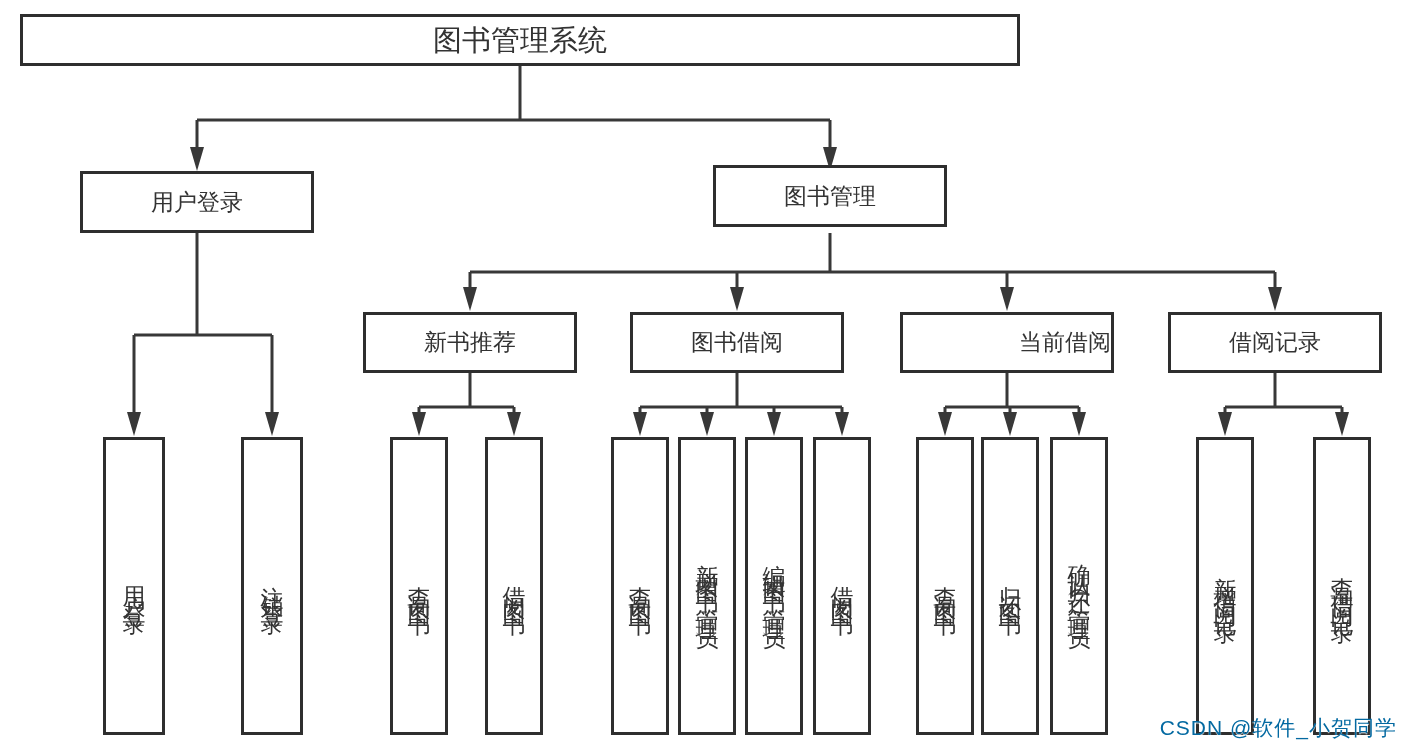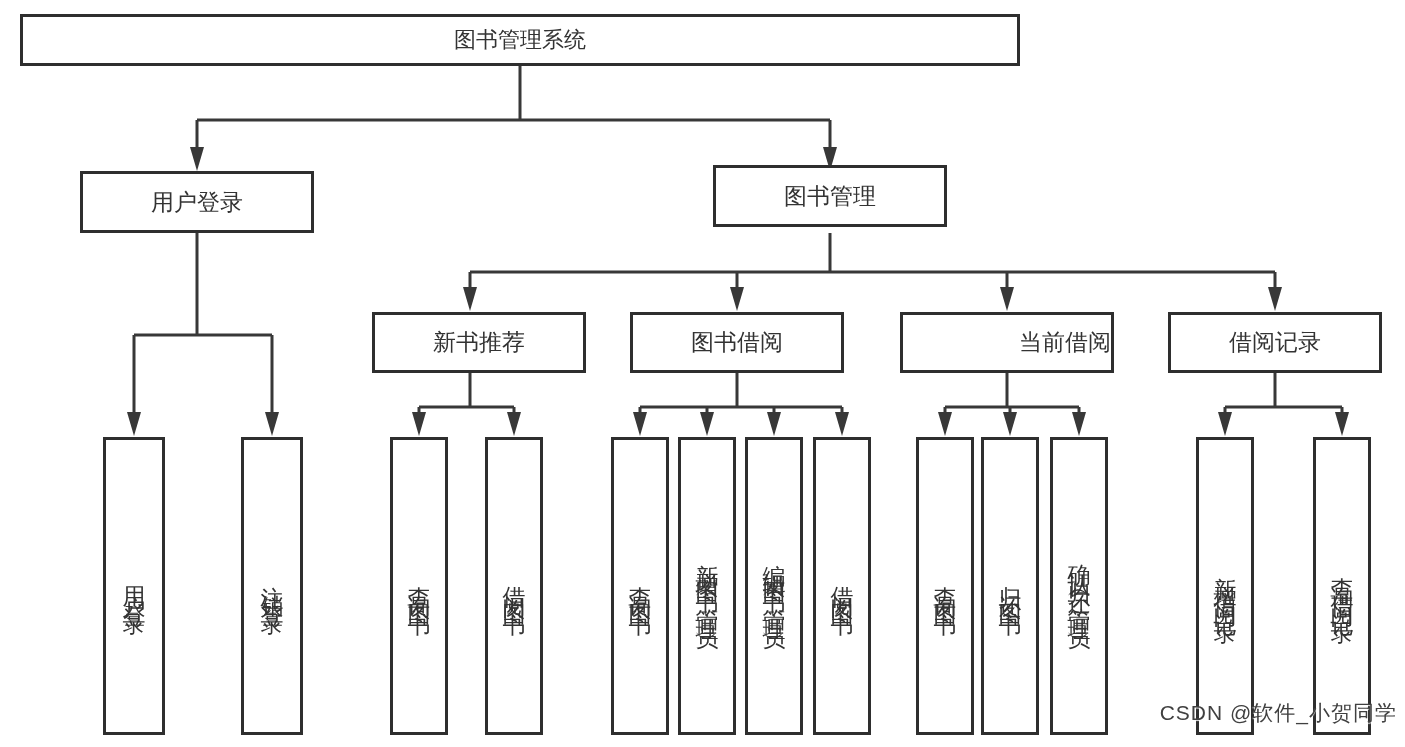--- a/index.html
+++ b/index.html
@@ -8,47 +8,47 @@
     font-family:"Liberation Sans","DejaVu Sans",sans-serif;color:#333333;
     overflow:hidden;
   }
   .wires{position:absolute;left:0;top:0;width:1405px;height:747px;}
   .node{
     position:absolute;box-sizing:border-box;background:#ffffff;
     border:3px solid #2e2e2e;display:flex;align-items:center;justify-content:center;
     text-align:center;line-height:1;white-space:nowrap;
   }
   .node span{display:block;}
-  .n-root{left:20px;top:14px;width:1000px;height:52px;font-size:22px;}
+  .n-root{left:20px;top:14px;width:1000px;height:52px;font-size:29px;}
   .lvl2{font-size:23px;}
   .n-user-login{left:80px;top:171px;width:234px;height:62px;}
   .n-book-mgmt{left:713px;top:165px;width:234px;height:62px;}
   .lvl3{top:312px;width:214px;height:61px;font-size:23px;}
-  .n-new-book{left:372px;}
+  .n-new-book{left:363px;}
   .n-book-borrow{left:630px;}
   .n-current-borrow{left:900px;justify-content:flex-end;}
   .n-borrow-record{left:1168px;}
   .leaf{top:437px;height:298px;width:58px;font-size:23px;}
   .leaf span{writing-mode:vertical-rl;letter-spacing:9px;line-height:1;}
   .leaf-wide{width:62px;}
   .l-u1{left:103px;}
   .l-u2{left:241px;}
   .l-n1{left:390px;}
   .l-n2{left:485px;}
   .l-b1{left:611px;}
   .l-b2{left:678px;}
   .l-b3{left:745px;}
   .l-b4{left:813px;}
   .l-c1{left:916px;}
   .l-c2{left:981px;}
   .l-c3{left:1050px;}
   .l-r1{left:1196px;}
   .l-r2{left:1313px;}
   .watermark{
-    position:absolute;right:8px;bottom:20px;font-size:21px;color:#404040;
+    position:absolute;right:8px;bottom:5px;font-size:21px;color:#0369a1;
     text-shadow:0 1px 1px rgba(255,255,255,0.9);letter-spacing:1px;
   }
 </style>
 </head>
 <body>
 
 <div class="canvas">
 
   <svg class="wires" width="1405" height="747" viewBox="0 0 1405 747">
     <g stroke="#383838" stroke-width="3" fill="none">

